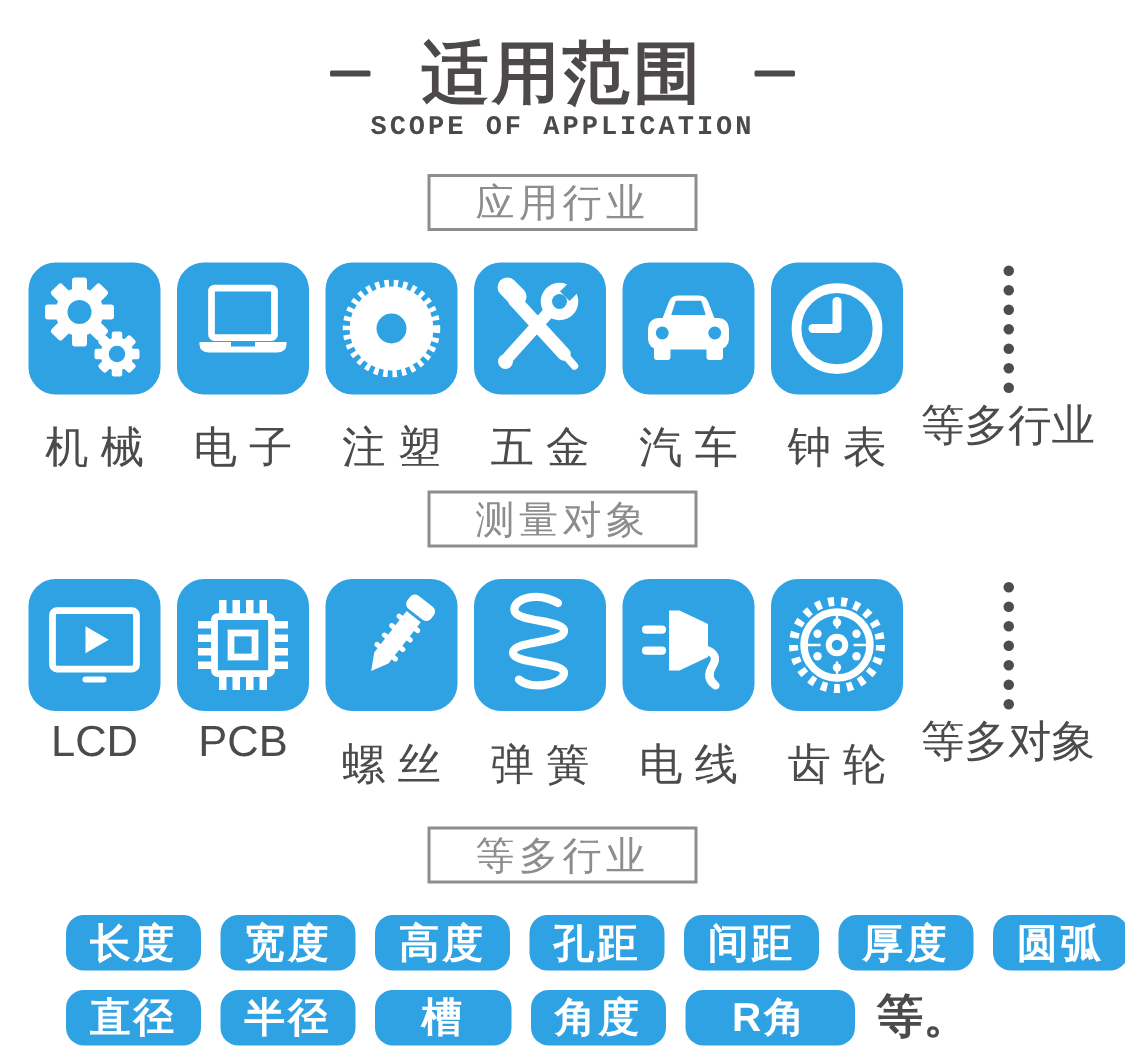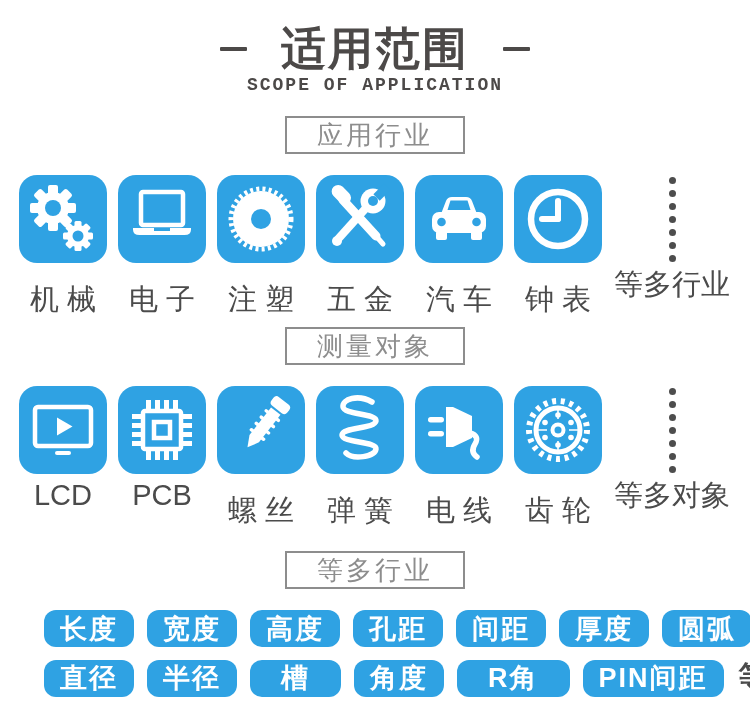--- a/index.html
+++ b/index.html
@@ -305,17 +305,16 @@
     <span class="pill">厚度</span>
     <span class="pill">圆弧</span>
   </div>
 
   <div class="tag-row tr2">
     <span class="pill">直径</span>
     <span class="pill">半径</span>
     <span class="pill wide">槽</span>
     <span class="pill">角度</span>
     <span class="pill wide">R角</span>
-    <span class="pill">PIN间距</span>
     <span class="suffix">等。</span>
   </div>
 
 </div>
 
 </body></html>

